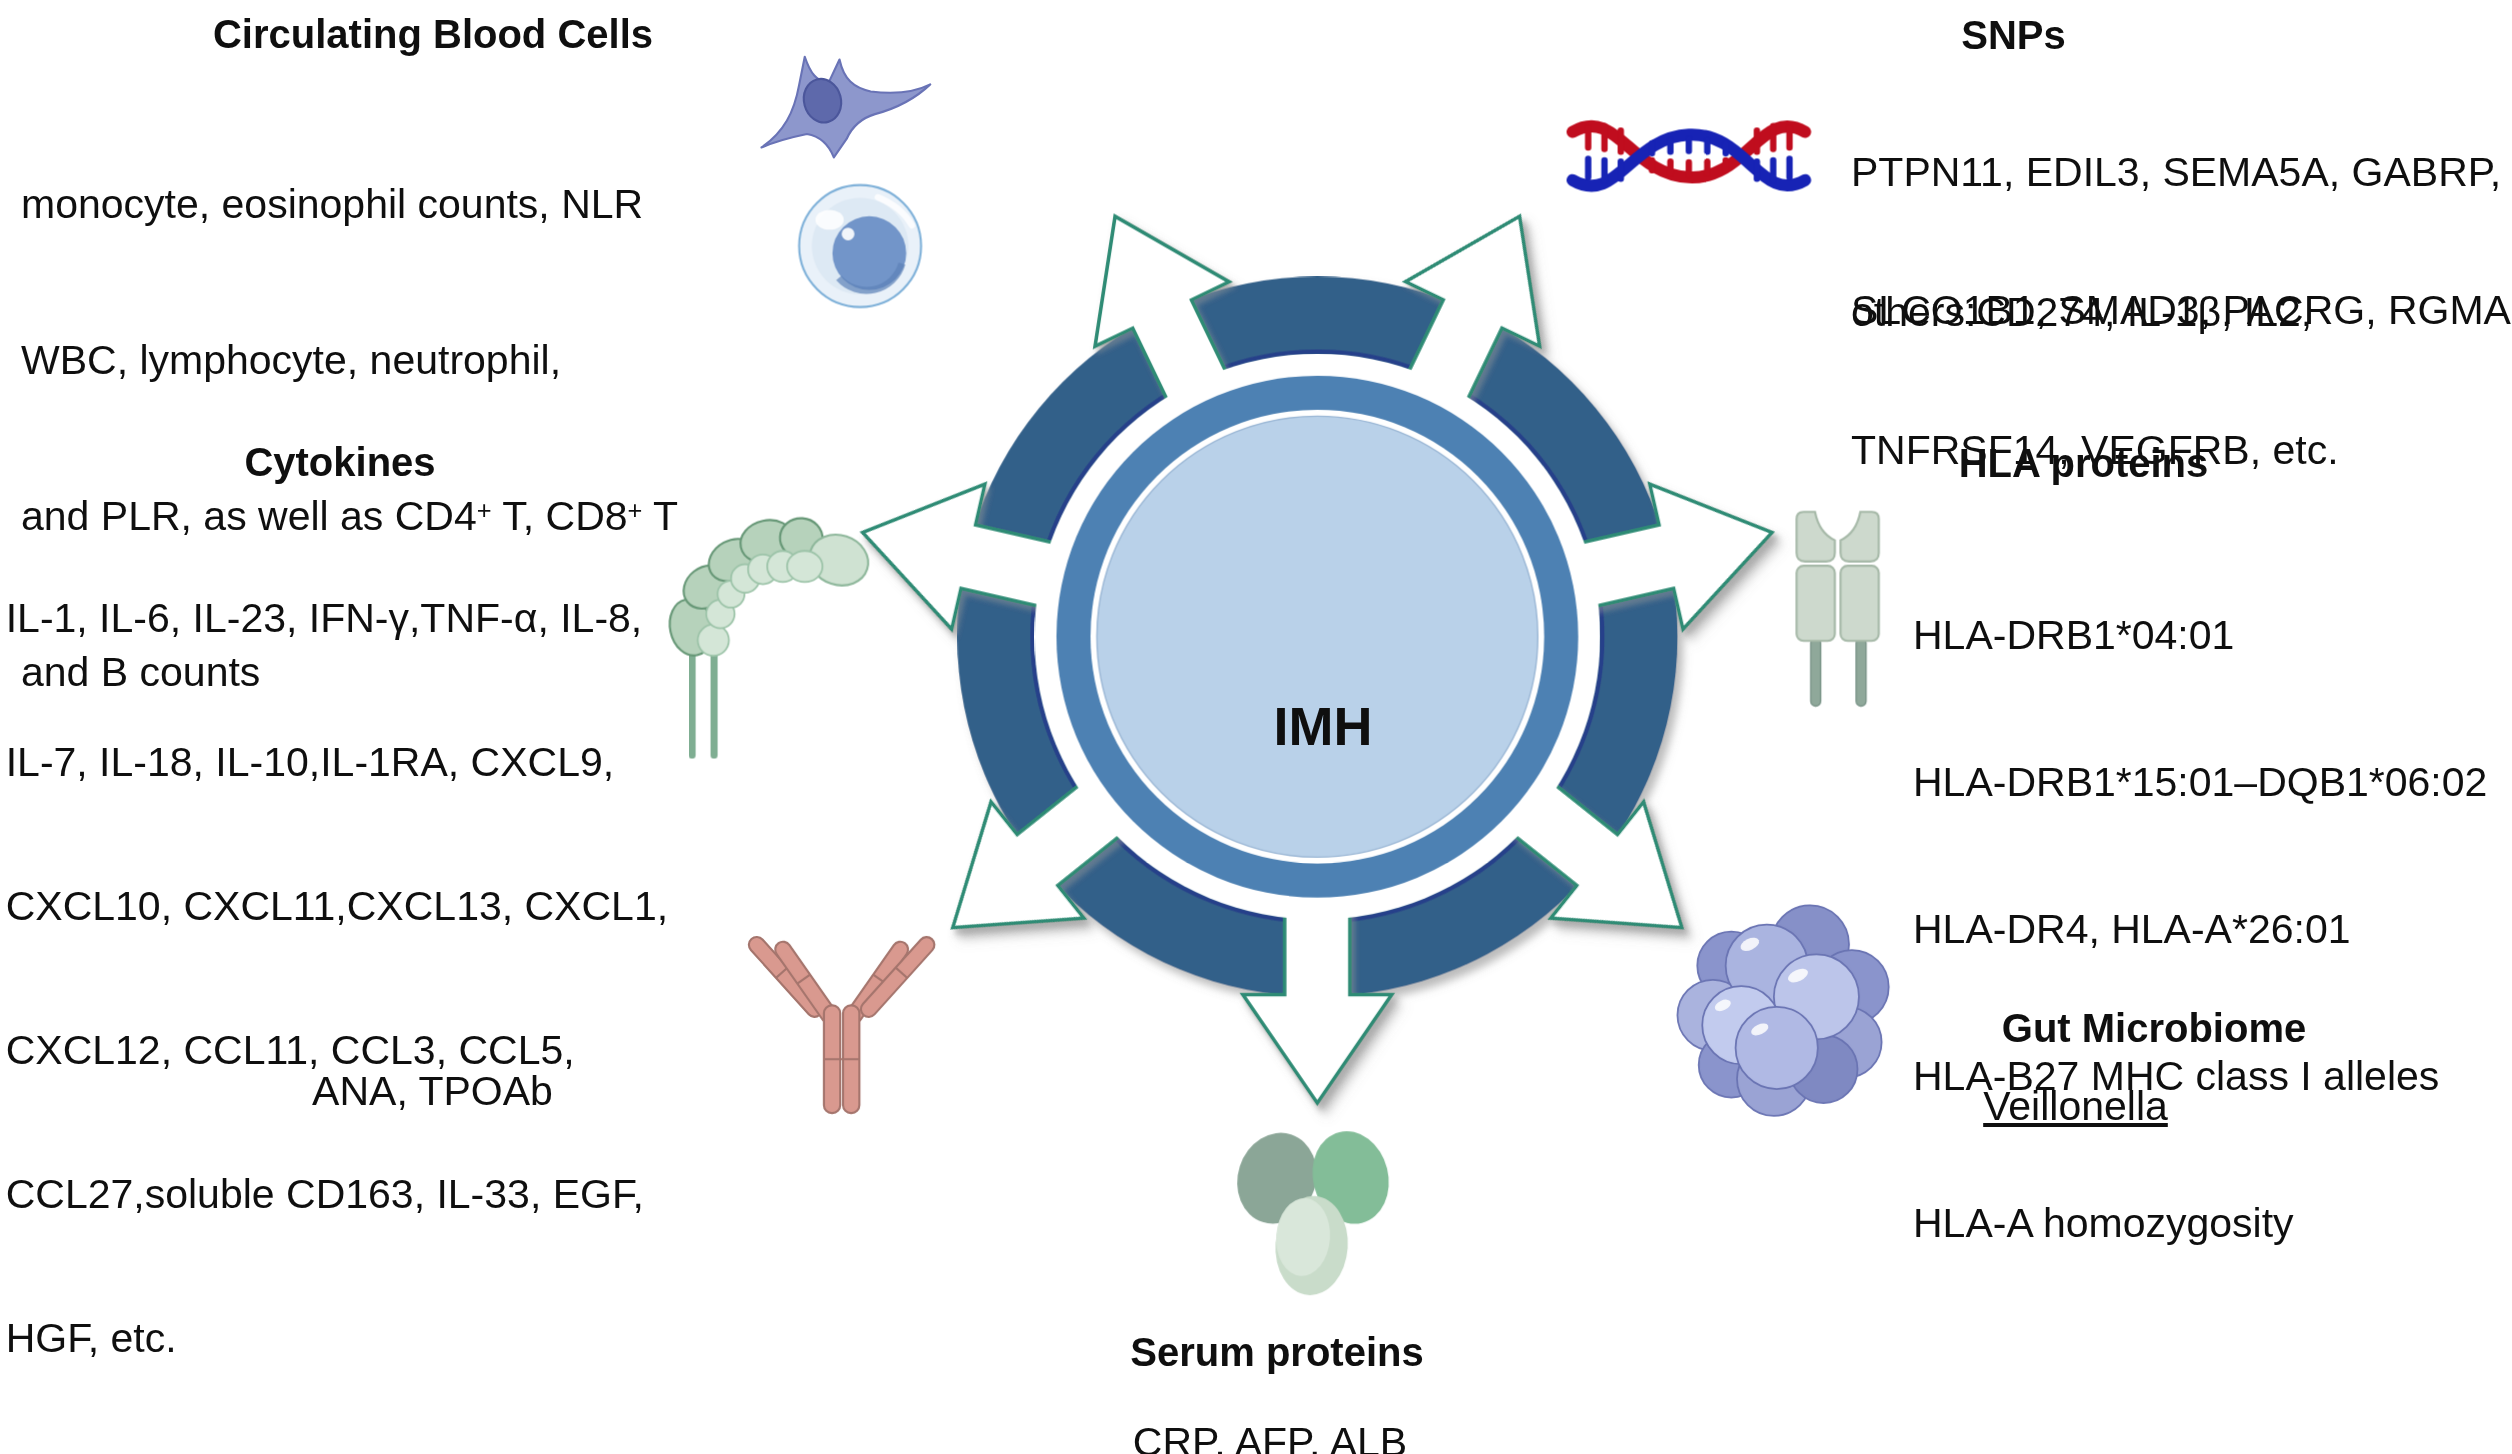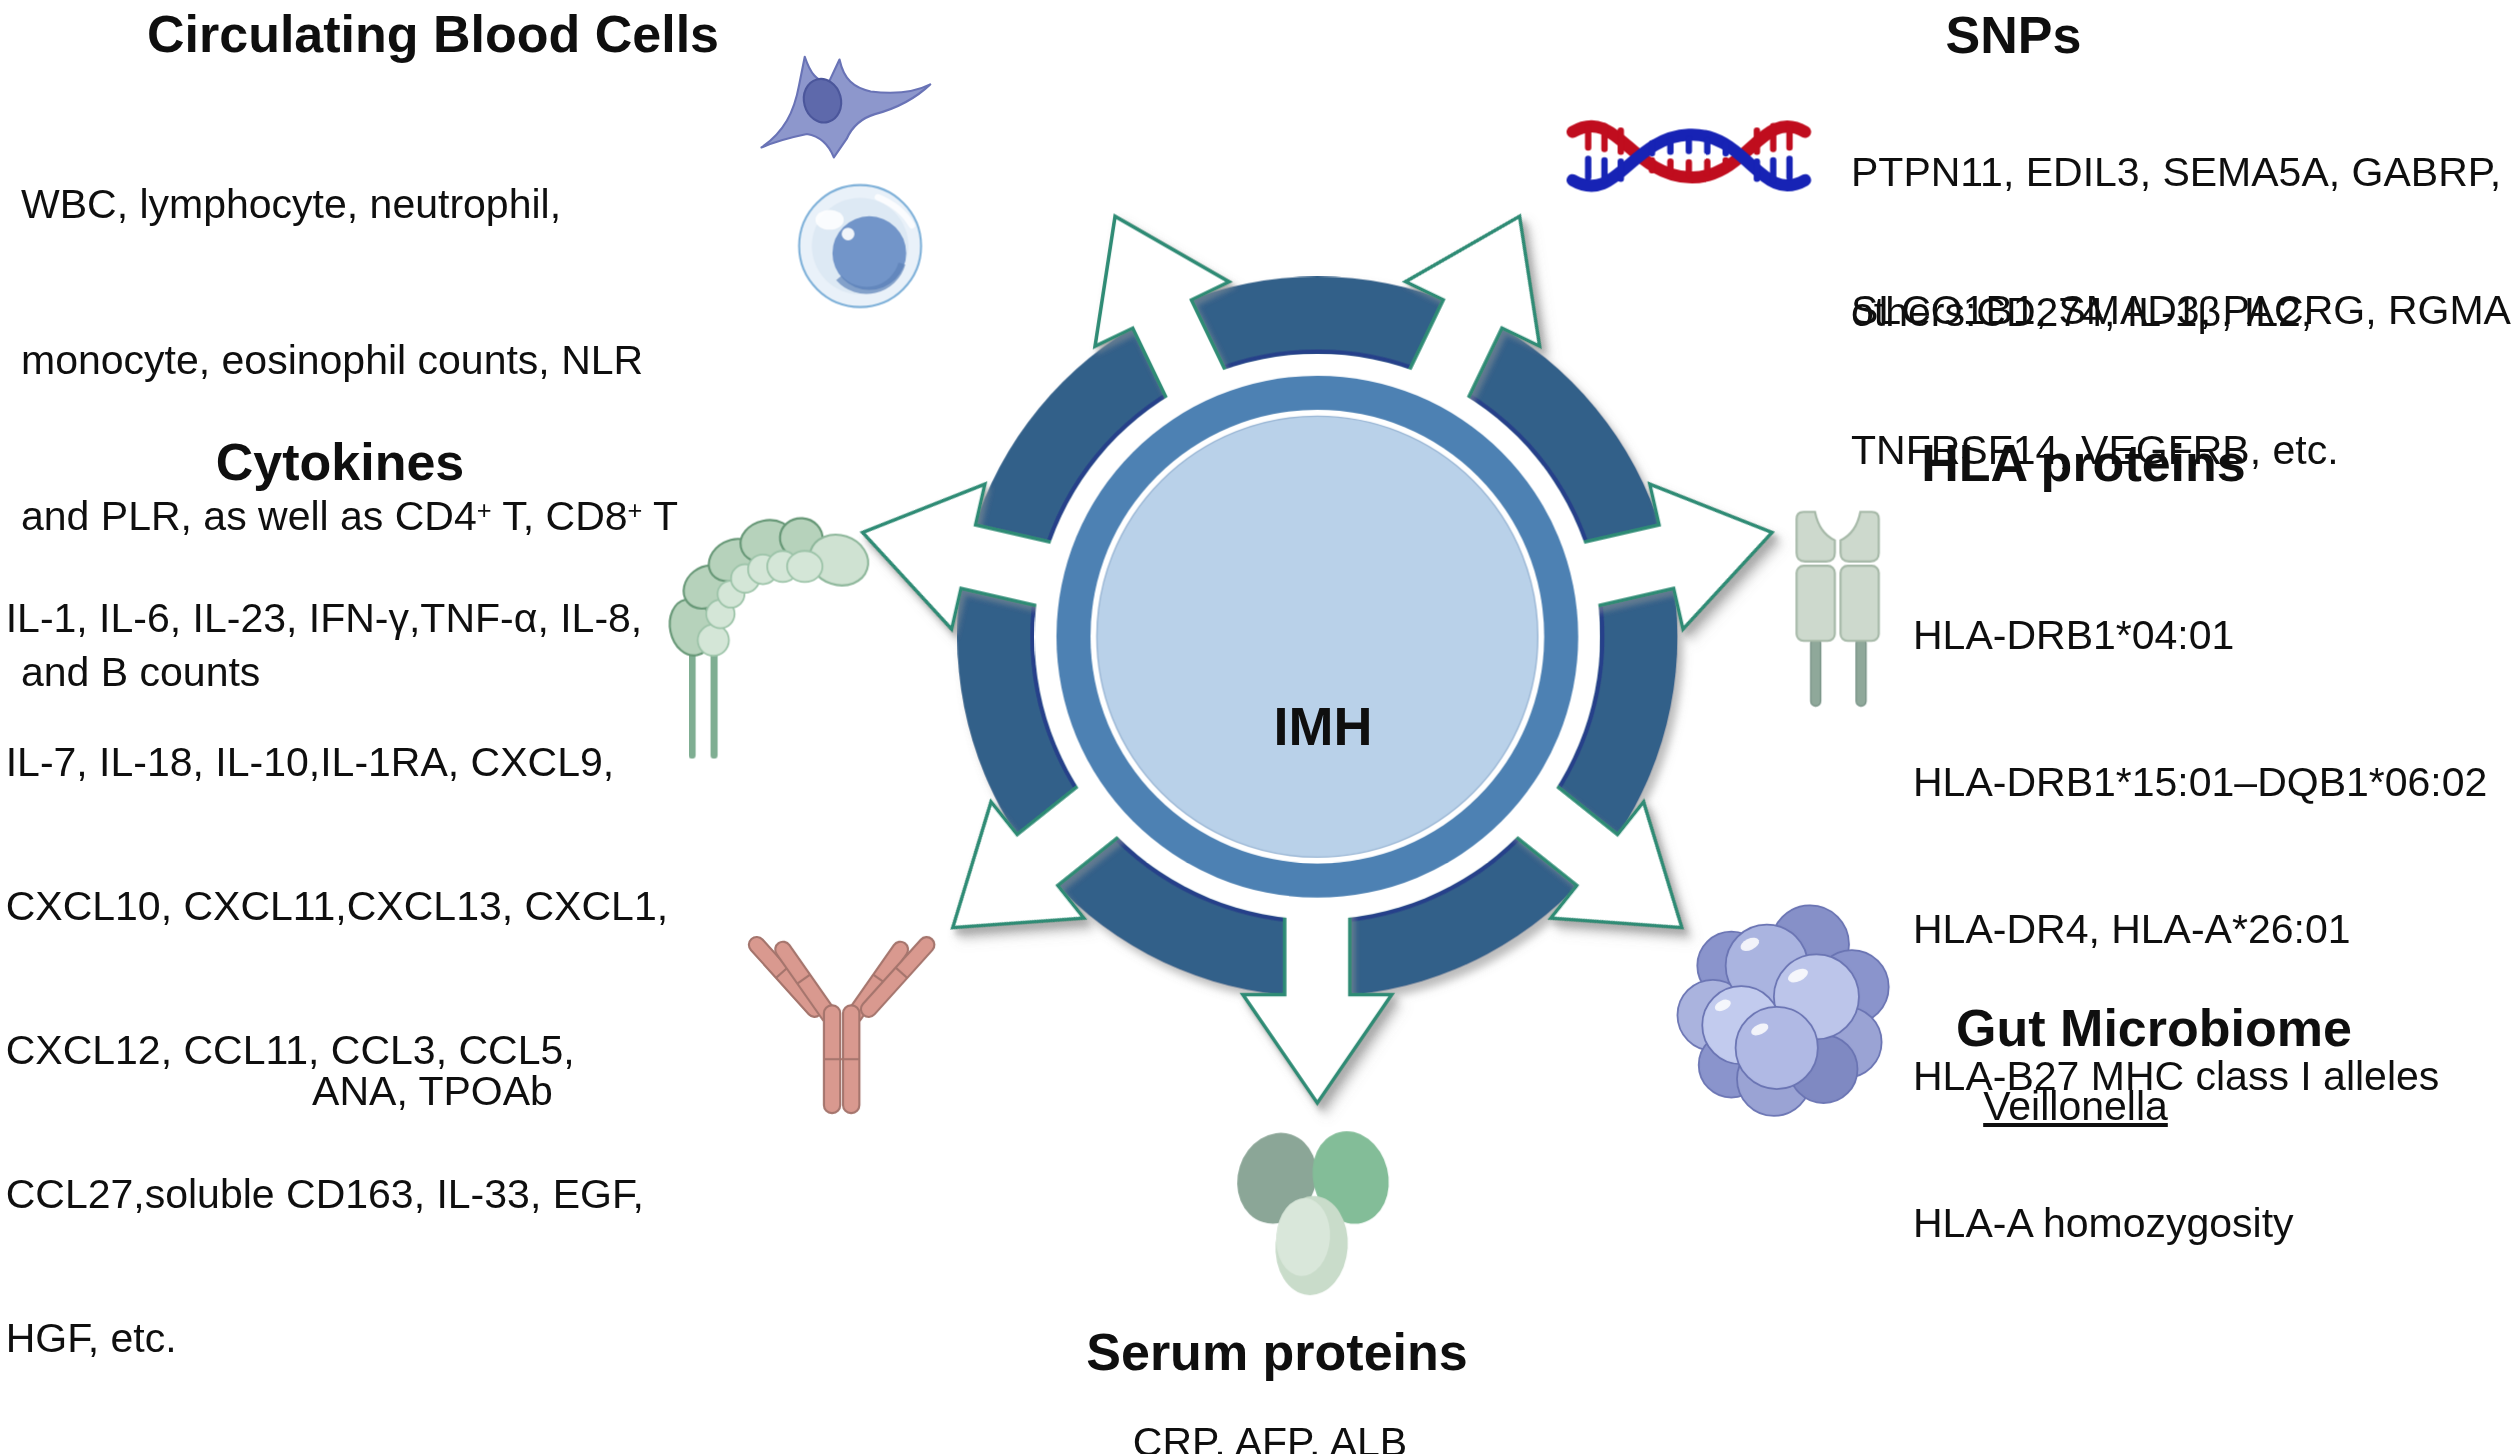--- a/index.html
+++ b/index.html
@@ -6,21 +6,21 @@
   .canvas{
     position:relative;
     width:2512px;height:1454px;
     background:#ffffff;
     font-family:"Liberation Sans","DejaVu Sans",sans-serif;
     color:#0f0f0f;
     overflow:hidden;
   }
   .gfx{position:absolute;left:0;top:0;width:2512px;height:1454px;}
   .txt{position:absolute;white-space:pre;}
-  .title{font-weight:bold;font-size:52px;line-height:50px;text-align:center;}
+  .title{font-weight:bold;font-size:40px;line-height:50px;text-align:center;}
   .body{font-size:41px;line-height:51px;}
   .body.center{text-align:center;}
   sup{font-size:0.62em;line-height:0;vertical-align:0.45em;}
   .tl-title{left:43px;top:8.5px;width:780px;}
   .tl-body{left:21px;top:74px;width:908px;line-height:52px;}
   .snps-title{left:1801px;top:10px;width:425px;}
   .snps-body1{left:1851px;top:57px;width:667px;line-height:46px;}
   .snps-body2{left:1851px;top:197px;width:667px;line-height:46px;}
   .cyt-title{left:21px;top:437px;width:638px;}
   .cyt-body{left:5.7px;top:498px;width:993px;line-height:48px;}
@@ -228,22 +228,22 @@
     <g>
       <ellipse cx="1801" cy="1662" rx="55" ry="65" transform="rotate(18 1801 1662)" fill="#8ba697"></ellipse>
       <ellipse cx="1905" cy="1661" rx="53" ry="66" transform="rotate(-14 1905 1661)" fill="#83bd98"></ellipse>
       <ellipse cx="1850" cy="1757" rx="51" ry="70" transform="rotate(4 1850 1757)" fill="#c9dcca"></ellipse>
       <ellipse cx="1838" cy="1745" rx="38" ry="55" transform="rotate(4 1838 1745)" fill="#d9e7da"></ellipse>
     </g>
   </svg>
 
   <div class="txt title tl-title">Circulating Blood Cells</div>
   <div class="txt body tl-body">
+    <div>monocyte, eosinophil counts, NLR</div>
     <div>WBC, lymphocyte, neutrophil,</div>
-    <div>monocyte, eosinophil counts, NLR</div>
     <div><span>and PLR, as well as CD4</span><sup>+</sup><span> T, CD8</span><sup>+</sup><span> T</span></div>
     <div>and B counts</div>
   </div>
 
   <div class="txt title snps-title">SNPs</div>
   <div class="txt body snps-body1">
     <div>PTPN11, EDIL3, SEMA5A, GABRP,</div>
     <div>SLCO1B1, SMAD3, PACRG, RGMA</div>
   </div>
   <div class="txt body snps-body2">

